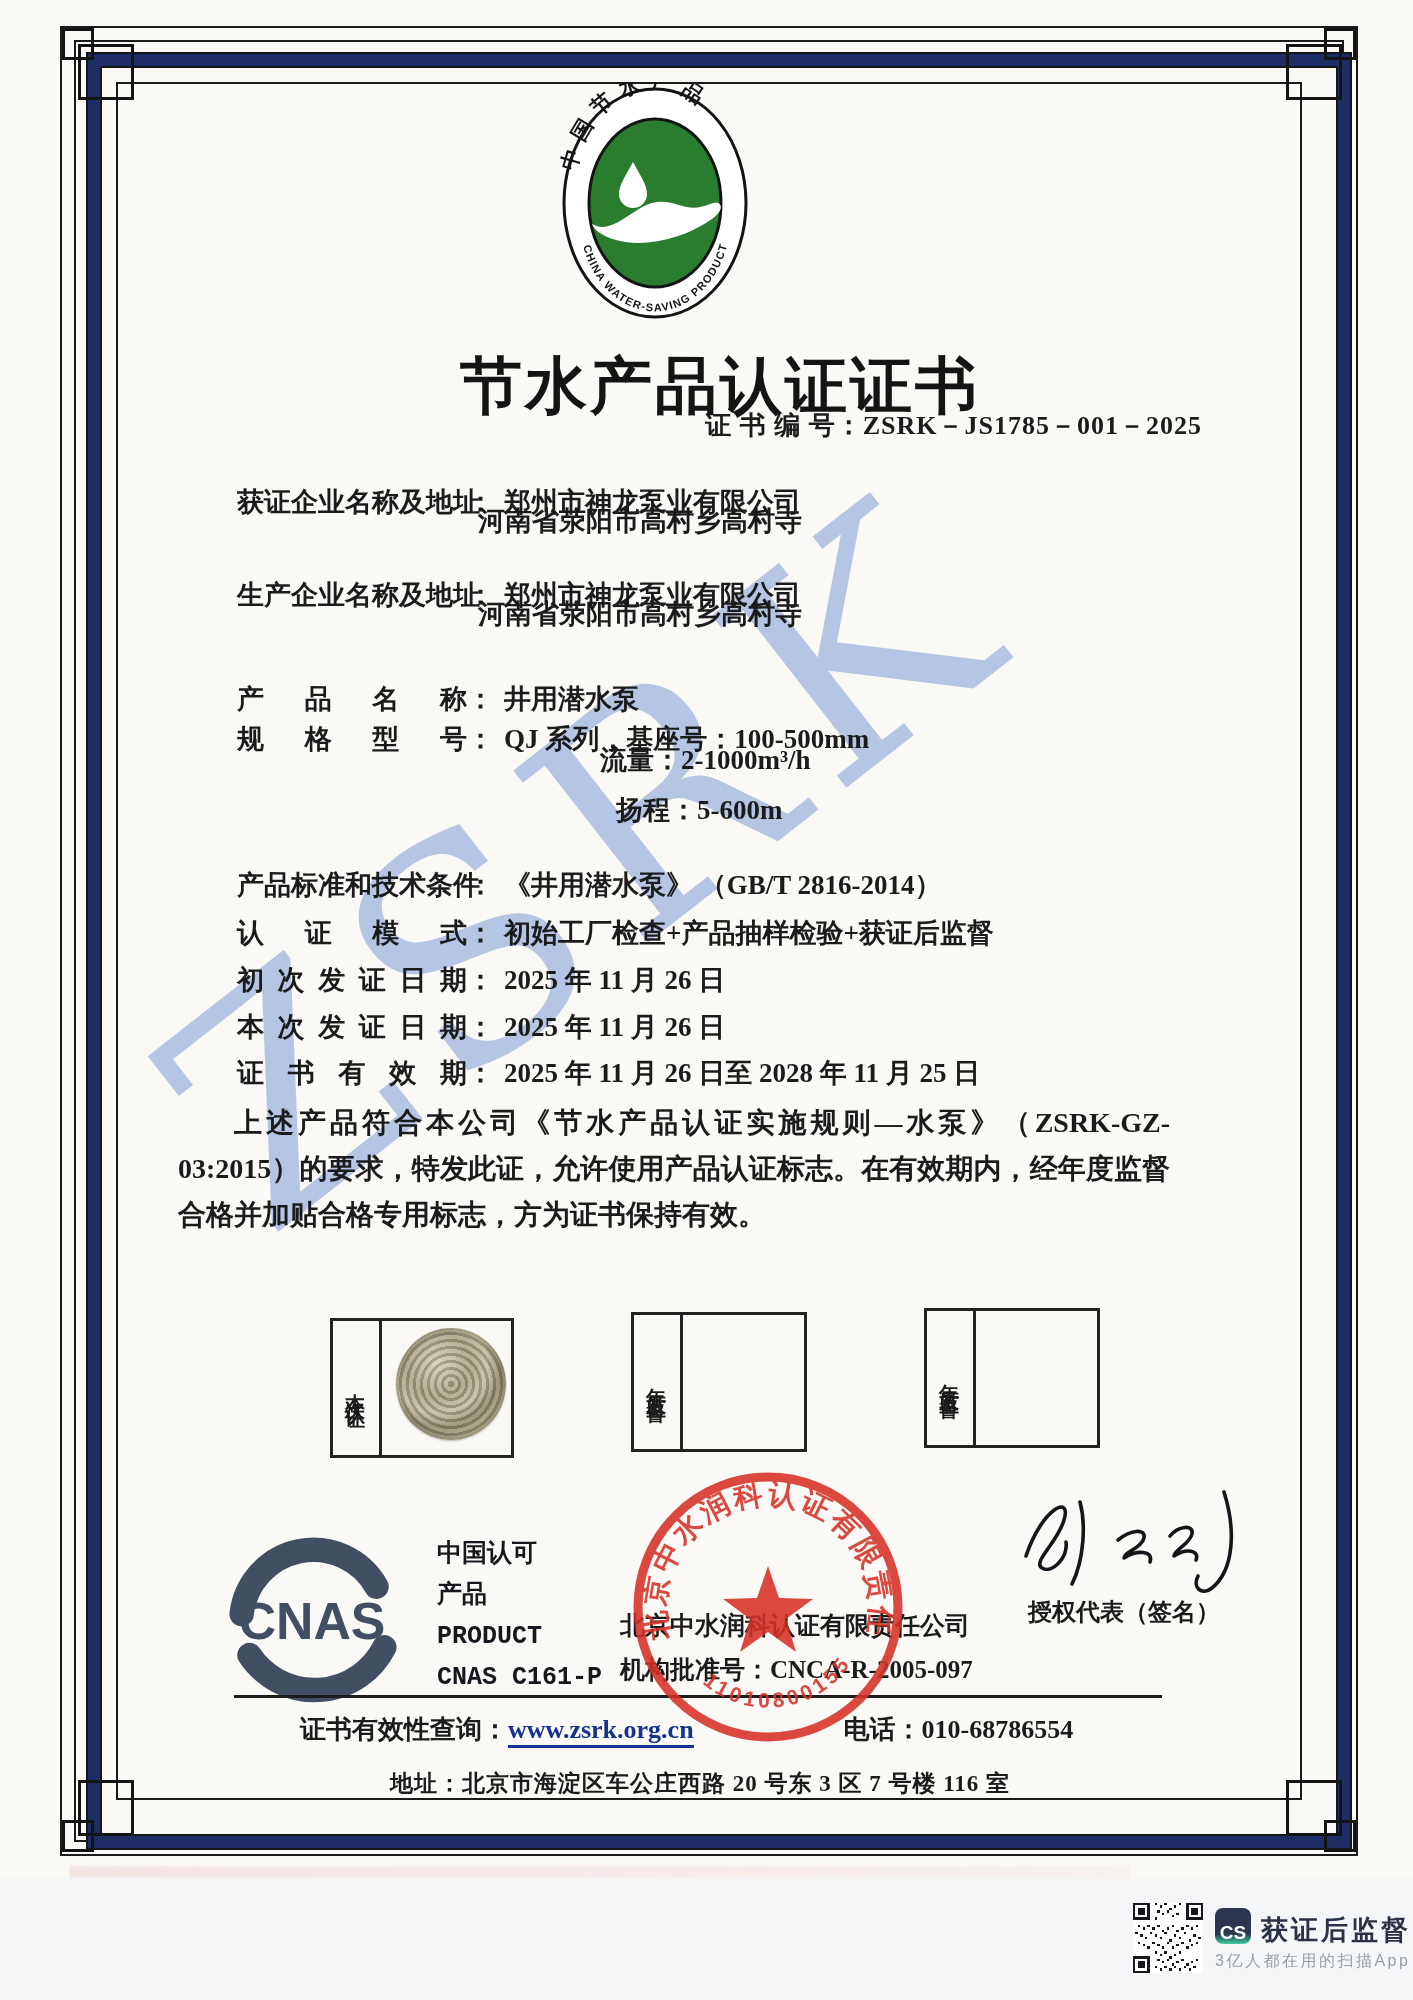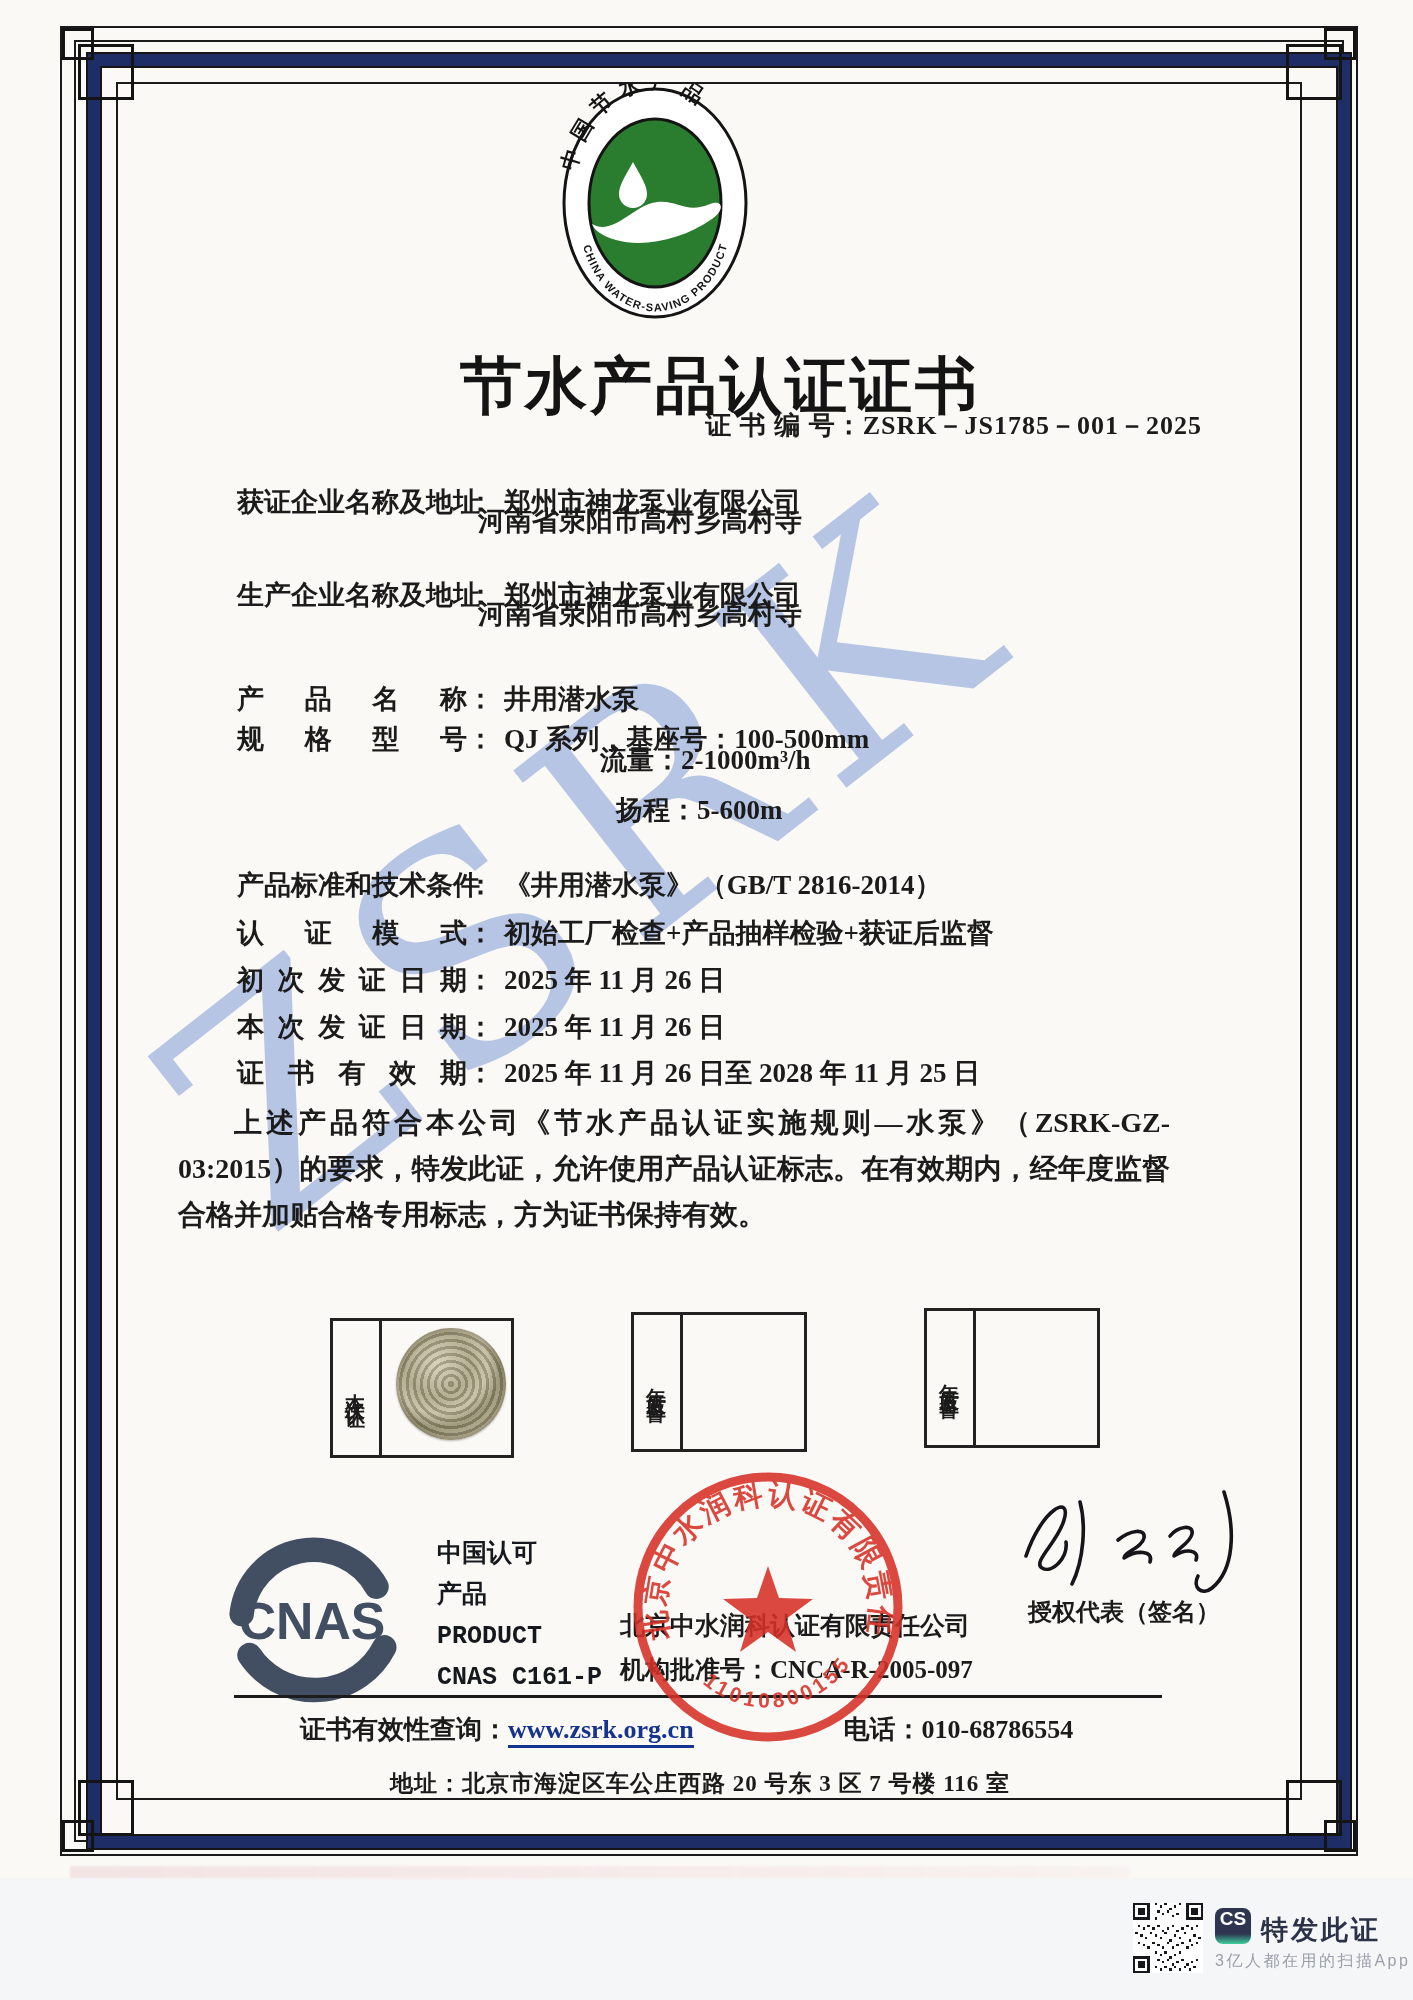--- a/index.html
+++ b/index.html
@@ -69,21 +69,21 @@
   .phone{margin-left:150px;}
   .addrrow{position:absolute;left:235px;top:1768px;width:930px;text-align:center;z-index:3;
            font-size:23px;font-weight:bold;letter-spacing:1px;}
   .bleed{position:absolute;left:70px;top:1866px;width:1060px;height:12px;z-index:1;
          background:linear-gradient(90deg,rgba(214,120,140,.16),rgba(214,120,140,.05));filter:blur(1px);}
 
   
   .qr{left:1133px;top:1903px;width:70px;height:70px;z-index:3;}
   .cs-logo{position:absolute;left:1215px;top:1908px;width:36px;height:36px;border-radius:8px;z-index:3;
            background:linear-gradient(180deg,#2d3550 0%,#2d3550 72%,#3ecf9e 100%);
-           display:flex;align-items:flex-start;justify-content:center;
+           display:flex;align-items:flex-end;justify-content:center;
            font-family:"Liberation Sans","DejaVu Sans",sans-serif;font-weight:bold;font-size:19px;color:#fff;}
   .cs-name{position:absolute;left:1261px;top:1912px;z-index:3;
            font-family:"Liberation Sans","DejaVu Sans",sans-serif;
            font-size:27px;font-weight:bold;letter-spacing:3px;color:#2b3247;}
   .cs-tag{position:absolute;left:1215px;top:1951px;z-index:3;
           font-family:"Liberation Sans","DejaVu Sans",sans-serif;
           font-size:16px;letter-spacing:2.5px;color:#9aa0ab;}
 </style>
 </head>
 <body>
@@ -223,14 +223,14 @@
              M20 16h1v1h-1z M22 18h1v1h-1z M24 17h1v1h-1z M26 16h1v1h-1z M9 20h1v1h-1z M11 21h1v1h-1z
              M13 20h1v1h-1z M15 22h1v1h-1z M17 21h1v1h-1z M19 20h1v1h-1z M10 23h1v1h-1z M12 24h1v1h-1z
              M14 23h1v1h-1z M16 25h1v1h-1z M18 24h1v1h-1z M20 23h1v1h-1z M22 25h1v1h-1z M24 24h1v1h-1z
              M26 23h1v1h-1z M9 26h1v1h-1z M11 27h1v1h-1z M13 26h1v1h-1z M15 27h1v1h-1z M17 26h1v1h-1z
              M19 27h1v1h-1z M21 26h1v1h-1z M23 27h1v1h-1z M25 26h1v1h-1z"></path>
   </g>
 </svg>
 <div class="cs-logo">
     <span>CS</span>
   </div>
-<div class="cs-name">特发此证</div>
+<div class="cs-name">获证后监督</div>
 <div class="cs-tag">3亿人都在用的扫描App</div>
 
 </body></html>

